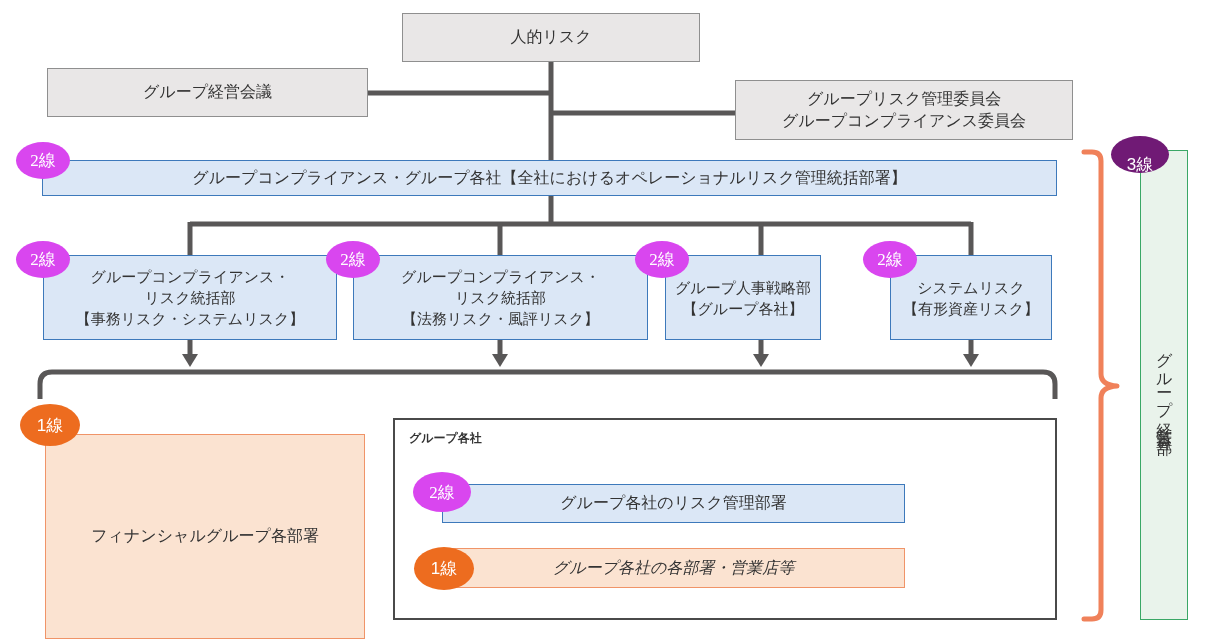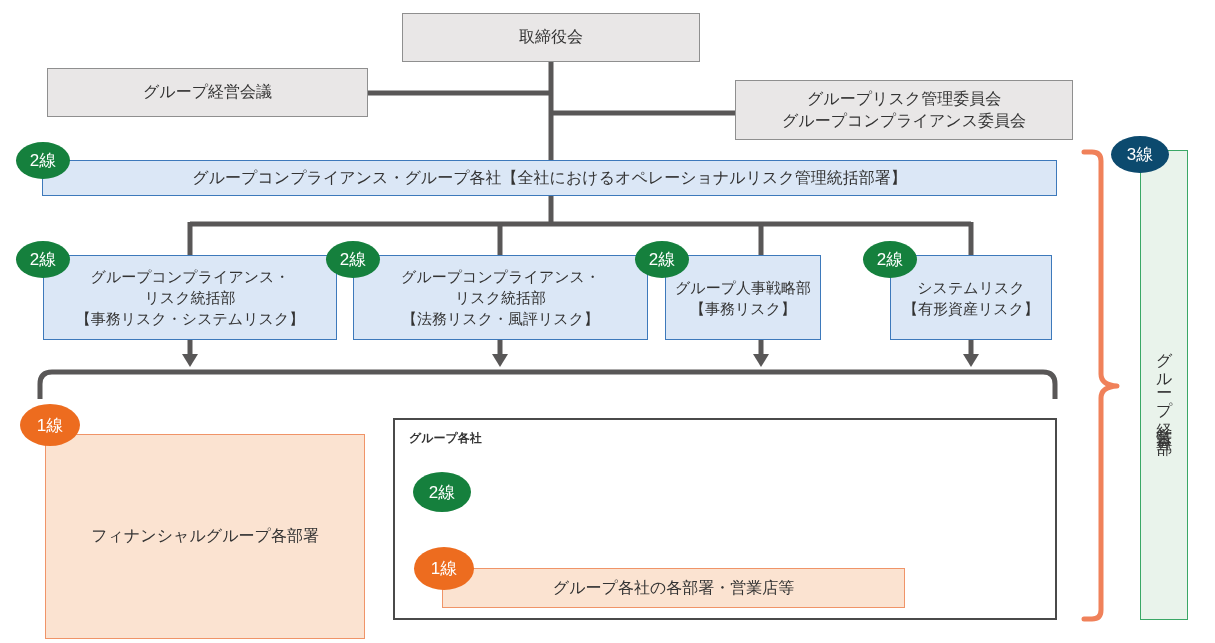--- a/index.html
+++ b/index.html
@@ -9,21 +9,21 @@
   .box{position:absolute;box-sizing:border-box;display:flex;flex-direction:column;
        align-items:center;justify-content:center;text-align:center;z-index:1;
        font-size:15px;line-height:1.4;}
   .gray{background:#e9e7e7;border:1px solid #8f8f8f;font-size:16px;}
   .blue{background:#dbe7f6;border:1px solid #3d79bb;}
   .orangebox{background:#fbe3d1;border:1px solid #f09468;}
   .whitebox{background:#fff;border:2px solid #4a4a4a;z-index:1;}
   .greenbox{background:#e9f3eb;border:1px solid #3aa766;}
   .badge{position:absolute;border-radius:50%;color:#fff;display:flex;align-items:center;
          justify-content:center;font-size:17px;z-index:3;line-height:1;}
-  .b-blue{background:#15803d;} .b-orange{background:#ed6c1f;} .b-green{background:#0c4a6e;}
+  .b-blue{background:#d946ef;font-family:Liberation Serif, serif;} .b-orange{background:#ed6c1f;} .b-green{background:#701a75;align-items:flex-end;}
   .container-title{position:absolute;left:14px;top:10px;font-weight:bold;font-size:12px;}
   .vertical-text{writing-mode:vertical-rl;letter-spacing:4px;font-size:16px;}
   .wide-label{font-size:16px;}
 </style>
 </head>
 <body>
 
 <div class="stage">
 
   <svg class="wires" width="1215" height="643">
@@ -52,21 +52,21 @@
 
     <path d="M40,399 V384 Q40,372 52,372 H1043 Q1055,372 1055,384 V399" stroke="#595757" stroke-width="5" fill="none"></path>
 
     <path d="M673,524 V550" stroke="#595757" stroke-width="1.5" fill="none"></path>
     <polygon points="667,548 679,548 673,559" fill="#595757"></polygon>
 
     <path d="M1084,152 H1092 Q1101,152 1101,161 V374 Q1101,385 1117,386 Q1101,387 1101,398 V610 Q1101,619 1092,619 H1084" stroke="#f0815a" stroke-width="5" fill="none" stroke-linecap="round" stroke-linejoin="round"></path>
   </svg>
 
   <div class="box gray" style="left:402px;top:13px;width:298px;height:49px;">
-    <span>取締役会</span>
+    <span>人的リスク</span>
   </div>
 
   <div class="box gray" style="left:735px;top:80px;width:338px;height:60px;">
     <span>グループリスク管理委員会</span>
     <span>グループコンプライアンス委員会</span>
   </div>
 
   <div class="box gray" style="left:47px;top:68px;width:321px;height:49px;">
     <span>グループ経営会議</span>
   </div>
@@ -91,21 +91,21 @@
     <span>グループコンプライアンス・</span>
     <span>リスク統括部</span>
     <span>【法務リスク・風評リスク】</span>
   </div>
   <div class="badge b-blue" style="left:326px;top:241px;width:54px;height:37px;">
     <span>2線</span>
   </div>
 
   <div class="box blue" style="left:665px;top:255px;width:156px;height:85px;">
     <span>グループ人事戦略部</span>
-    <span>【事務リスク】</span>
+    <span>【グループ各社】</span>
   </div>
   <div class="badge b-blue" style="left:635px;top:241px;width:54px;height:37px;">
     <span>2線</span>
   </div>
 
   <div class="box blue" style="left:890px;top:255px;width:162px;height:85px;">
     <span>システムリスク</span>
     <span>【有形資産リスク】</span>
   </div>
   <div class="badge b-blue" style="left:863px;top:241px;width:54px;height:37px;">
@@ -116,25 +116,28 @@
     <span>フィナンシャルグループ各部署</span>
   </div>
   <div class="badge b-orange" style="left:20px;top:404px;width:60px;height:42px;">
     <span>1線</span>
   </div>
 
   <div class="box whitebox" style="left:393px;top:418px;width:664px;height:202px;justify-content:flex-start;align-items:flex-start;">
     <span class="container-title">グループ各社</span>
   </div>
 
+  <div class="box blue" style="left:442px;top:484px;width:463px;height:39px;font-size:16px;z-index:2;">
+    <span>グループ各社のリスク管理部署</span>
+  </div>
   <div class="badge b-blue" style="left:413px;top:472px;width:58px;height:40px;">
     <span>2線</span>
   </div>
 
-  <div class="box orangebox" style="left:442px;top:568px;width:463px;height:40px;font-size:16px;z-index:2;">
+  <div class="box orangebox" style="left:442px;top:548px;width:463px;height:40px;font-size:16px;z-index:2;font-style:italic;">
     <span>グループ各社の各部署・営業店等</span>
   </div>
   <div class="badge b-orange" style="left:414px;top:547px;width:60px;height:43px;">
     <span>1線</span>
   </div>
 
   <div class="box greenbox" style="left:1140px;top:150px;width:48px;height:470px;">
     <span class="vertical-text">グループ経営監査部</span>
   </div>
   <div class="badge b-green" style="left:1111px;top:136px;width:58px;height:37px;">

